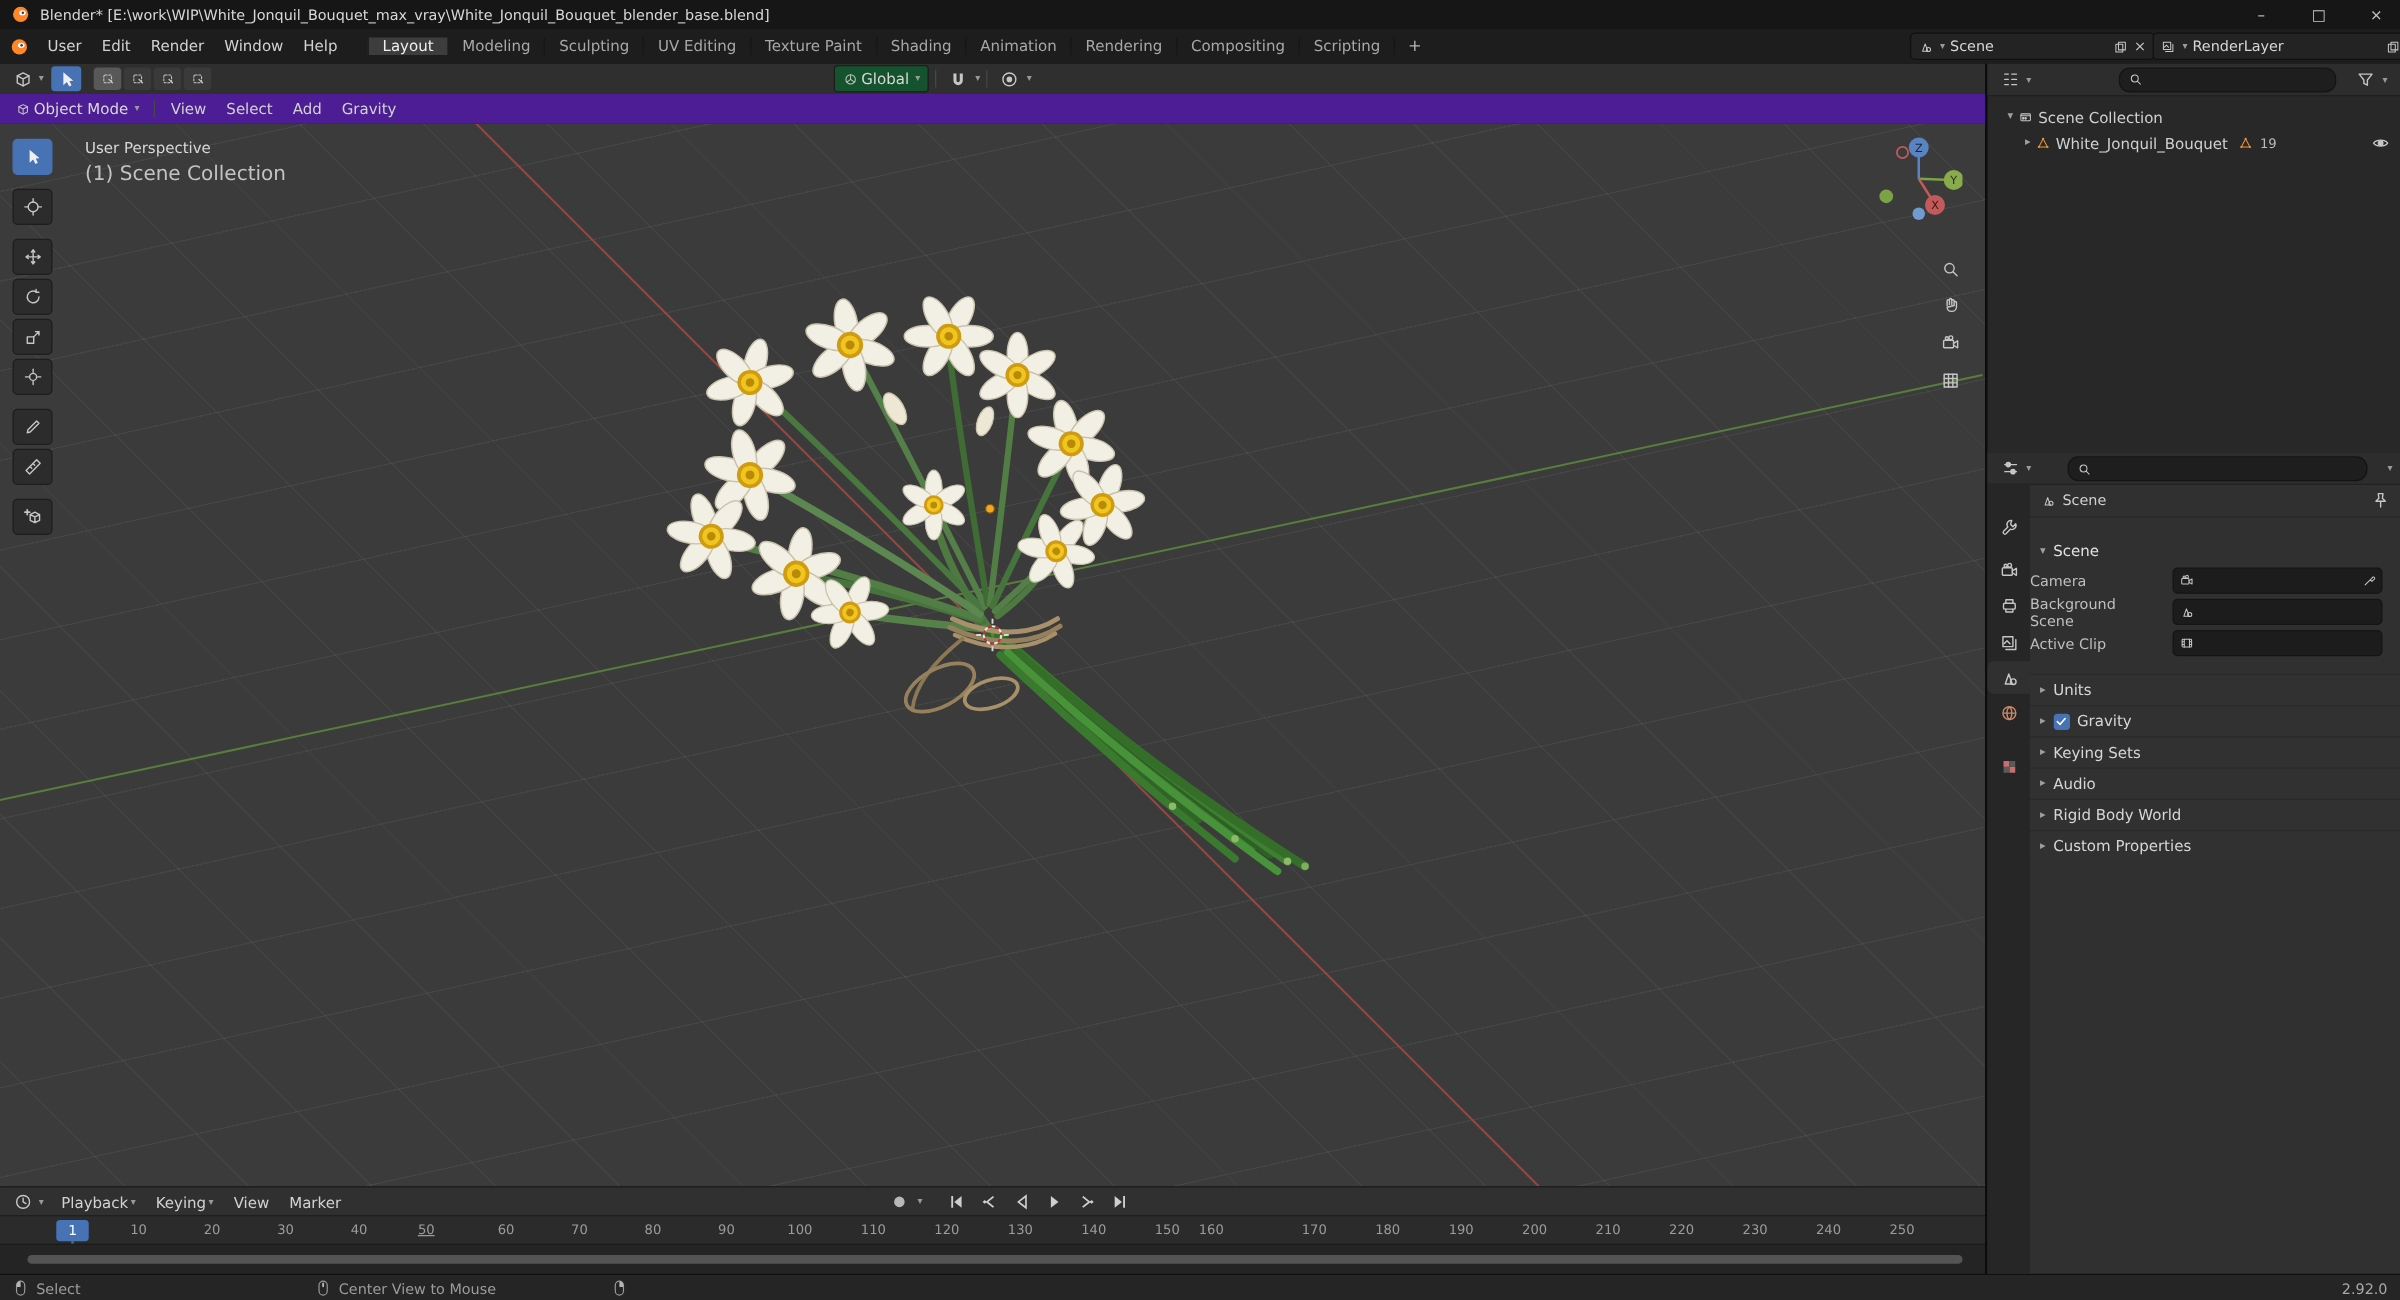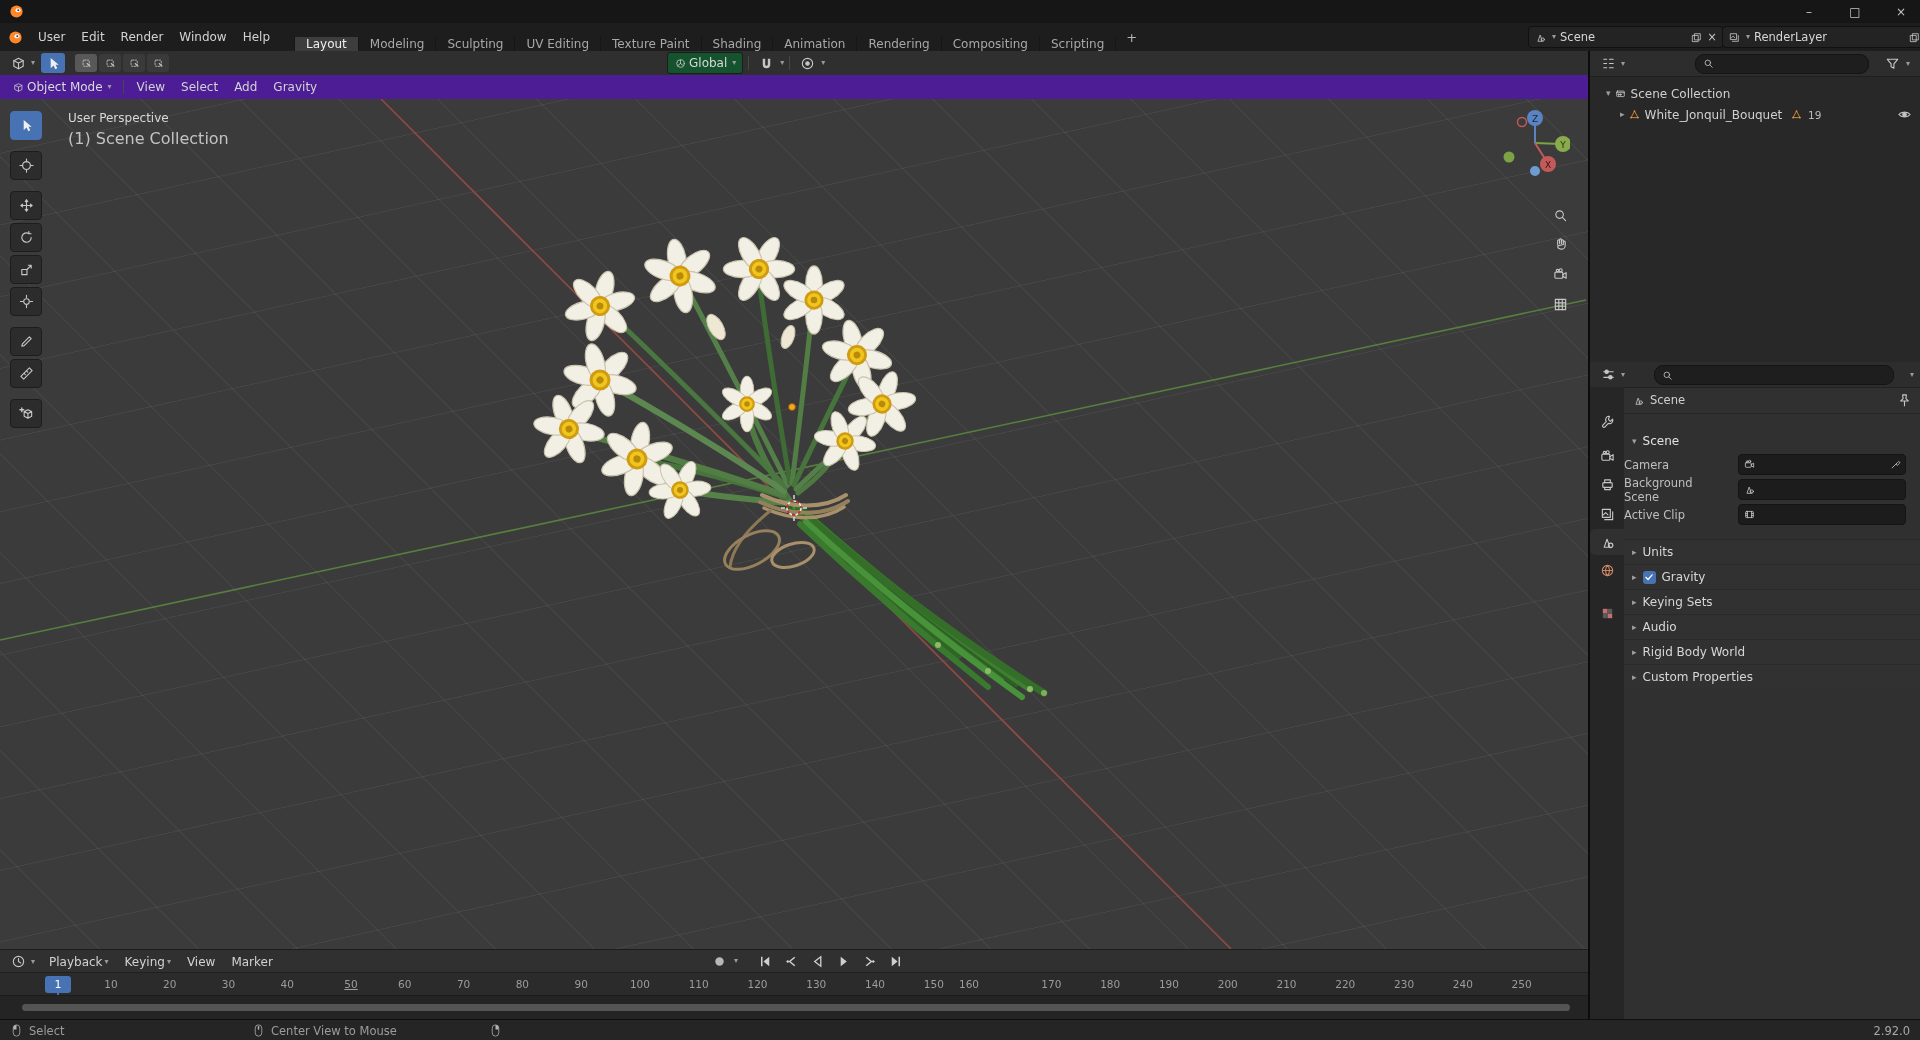--- a/index.html
+++ b/index.html
@@ -18,21 +18,21 @@
   #titlebar{left:0;top:0;width:1920px;height:23px;background:#161616;display:flex;align-items:center;}
   #titlebar .ic{margin-left:8px;}
   #title-text{font-size:11.5px;color:#d8d8d8;margin-left:8px;white-space:nowrap;}
   #win-controls{margin-left:auto;display:flex;height:100%;}
   .winbtn{width:46px;height:100%;display:flex;align-items:center;justify-content:center;color:#ddd;font-size:12px;}
 
   
   #topbar{left:0;top:23px;width:1920px;height:28px;background:#1d1d1d;border-bottom:1px solid #0e0e0e;display:flex;align-items:stretch;}
   .logo-btn{width:30px;display:flex;align-items:center;justify-content:center;}
   .menu{padding:0 8px;display:flex;align-items:center;font-size:12px;color:#d2d2d2;}
-  #workspaces{display:flex;align-items:flex-end;margin-left:16px;font-size:12px;}
+  #workspaces{display:flex;align-items:center;margin-left:16px;font-size:12px;}
   .ws-tab{padding:0 11px;display:flex;align-items:center;color:#a8a8a8;border-right:1px solid #161616;}
   .ws-tab:first-child{border-left:1px solid #161616;}
   .ws-tab.active{background:#3d3d3d;color:#efefef;}
   .ws-add{display:flex;align-items:center;padding:0 10px;color:#b5b5b5;font-size:13px;}
   .pill{display:flex;align-items:center;background:#232323;border:1px solid #101010;border-radius:4px;height:20px;padding:0 5px;font-size:11.5px;color:#d6d6d6;gap:4px;}
   #scene-pill{left:1528px;top:26px;width:184px;}
   #layer-pill{left:1722px;top:26px;width:192px;}
   .pill-text{flex:1;white-space:nowrap;overflow:hidden;}
 
   
@@ -123,20 +123,21 @@
 <div id="app">
 
   <div id="titlebar" class="abs">
     <span class="ic">
         <svg viewBox="0 0 16 16">
           <circle cx="8" cy="8" r="6.5" fill="#ff8728"></circle>
           <ellipse cx="9.6" cy="6.6" rx="2.8" ry="2.2" fill="#fff"></ellipse>
           <circle cx="9.9" cy="6.7" r="1.1" fill="#26466e"></circle>
         </svg>
       </span>
+    <span id="title-text">Blender* [E:\work\WIP\White_Jonquil_Bouquet_max_vray\White_Jonquil_Bouquet_blender_base.blend]</span>
     <div id="win-controls">
       <div class="winbtn">
           <span class="ic">–</span>
         </div>
       <div class="winbtn">
           <span class="ic">□</span>
         </div>
       <div class="winbtn">
           <span class="ic">×</span>
         </div>
@@ -765,21 +766,21 @@
       <span class="lab">End</span>
       <span class="val">250</span>
     </div>
   </div>
   <div id="timeline-ruler" class="abs">
     <div id="ticks">
         <span class="tick" style="left: 110.902px;">10</span>
         <span class="tick" style="left: 169.682px;">20</span>
         <span class="tick" style="left: 228.462px;">30</span>
         <span class="tick" style="left: 287.242px;">40</span>
-        <span class="tick" style="left: 351px; text-decoration: underline;">50</span>
+        <span class="tick" style="left: 341px; text-decoration: underline;">50</span>
         <span class="tick" style="left: 404.802px;">60</span>
         <span class="tick" style="left: 463.582px;">70</span>
         <span class="tick" style="left: 522.362px;">80</span>
         <span class="tick" style="left: 581.142px;">90</span>
         <span class="tick" style="left: 639.922px;">100</span>
         <span class="tick" style="left: 698.702px;">110</span>
         <span class="tick" style="left: 757.482px; text-align: right;">120</span>
         <span class="tick" style="left: 816.262px;">130</span>
         <span class="tick" style="left: 875.042px;">140</span>
         <span class="tick" style="left: 933.822px;">150</span>

